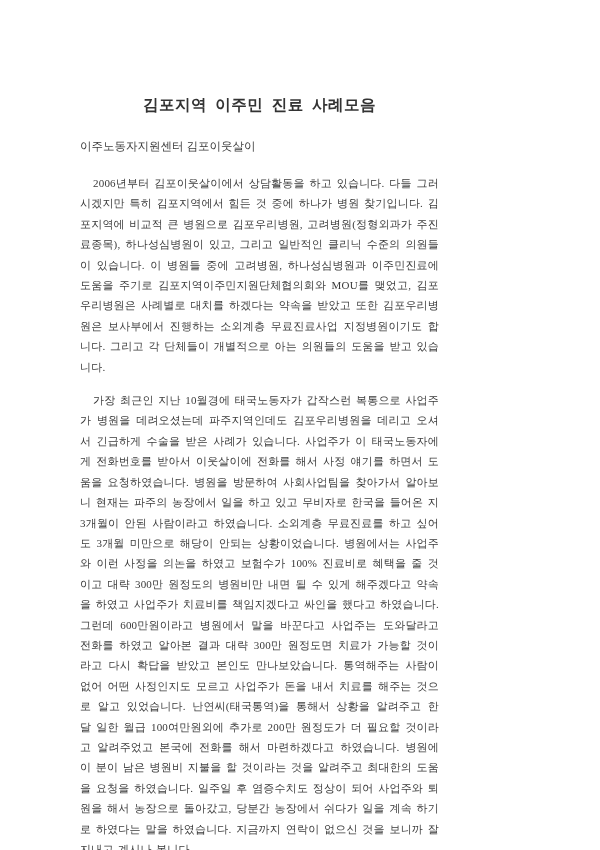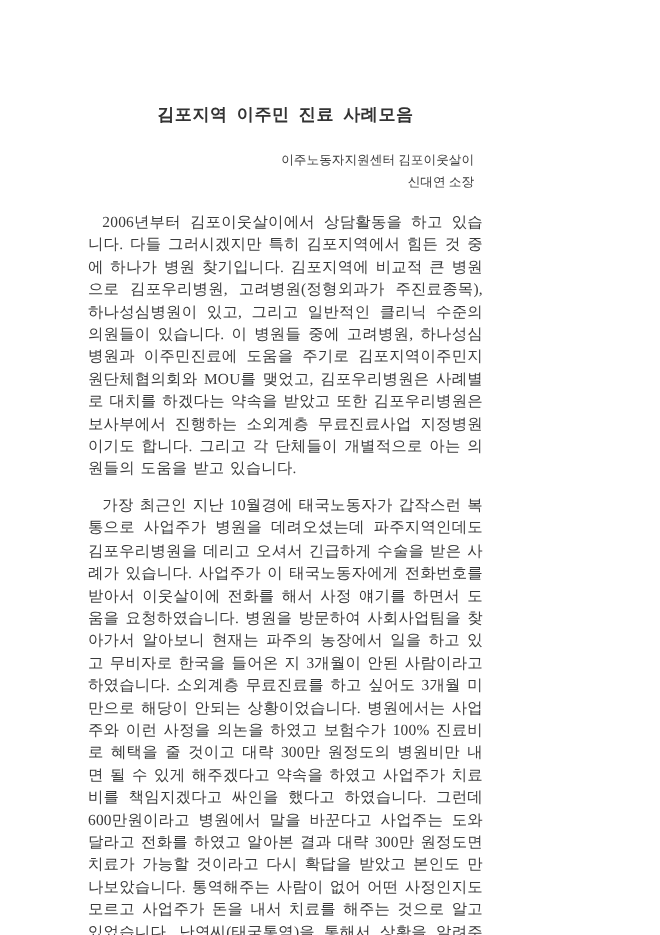--- a/index.html
+++ b/index.html
@@ -22,49 +22,48 @@
     font-size: 15.5px;
     font-weight: 700;
     text-align: center;
     letter-spacing: 0.5px;
     word-spacing: 4px;
     margin: 0 0 21px 0;
     line-height: 20px;
     color: #333333;
   }
   .byline {
-    text-align: right;
+    text-align: left;
     font-size: 11.5px;
     line-height: 20px;
     padding-right: 8px;
     margin: 0 0 17px 0;
   }
   .body-text p {
-    font-size: 14px;
+    font-size: 11px;
     line-height: 20.4px;
     text-align: justify;
     text-indent: 13px;
     margin: 0 0 13px 0;
     word-spacing: 1.5px;
     letter-spacing: 0.2px;
   }
   .body-text p:last-child {
     margin-bottom: 0;
   }
 </style>
 </head>
 <body>
 
 <div class="page">
 
   <h1 class="doc-title">김포지역 이주민 진료 사례모음</h1>
 
   <div class="byline">
     <div>이주노동자지원센터 김포이웃살이</div>
-    <div>신대연 소장</div>
   </div>
 
   <div class="body-text">
     <p>2006년부터 김포이웃살이에서 상담활동을 하고 있습니다.  다들 그러시겠지만 특히 김포지역에서 힘든 것 중에 하나가 병원 찾기입니다. 김포지역에 비교적 큰 병원으로 김포우리병원, 고려병원(정형외과가 주진료종목), 하나성심병원이 있고, 그리고 일반적인 클리닉 수준의 의원들이 있습니다. 이 병원들 중에 고려병원, 하나성심병원과 이주민진료에 도움을 주기로 김포지역이주민지원단체협의회와 MOU를 맺었고, 김포우리병원은 사례별로 대치를 하겠다는 약속을 받았고 또한 김포우리병원은 보사부에서 진행하는 소외계층 무료진료사업 지정병원이기도 합니다. 그리고 각 단체들이 개별적으로 아는 의원들의 도움을 받고 있습니다.</p>
     <p>가장 최근인 지난 10월경에 태국노동자가 갑작스런 복통으로 사업주가 병원을 데려오셨는데 파주지역인데도 김포우리병원을 데리고 오셔서 긴급하게 수술을 받은 사례가 있습니다. 사업주가 이 태국노동자에게 전화번호를 받아서 이웃살이에 전화를 해서 사정 얘기를 하면서 도움을 요청하였습니다. 병원을 방문하여 사회사업팀을 찾아가서 알아보니 현재는 파주의 농장에서 일을 하고 있고 무비자로 한국을 들어온 지 3개월이 안된 사람이라고 하였습니다. 소외계층 무료진료를 하고 싶어도 3개월 미만으로 해당이 안되는 상황이었습니다. 병원에서는 사업주와 이런 사정을 의논을 하였고 보험수가 100% 진료비로 혜택을 줄 것이고 대략 300만 원정도의 병원비만 내면 될 수 있게 해주겠다고 약속을 하였고 사업주가 치료비를 책임지겠다고 싸인을 했다고 하였습니다. 그런데 600만원이라고 병원에서 말을 바꾼다고 사업주는 도와달라고 전화를 하였고 알아본 결과 대략 300만 원정도면 치료가 가능할 것이라고 다시 확답을 받았고 본인도 만나보았습니다. 통역해주는 사람이 없어 어떤 사정인지도 모르고 사업주가 돈을 내서 치료를 해주는 것으로 알고 있었습니다. 난연씨(태국통역)을 통해서 상황을 알려주고 한 달 일한 월급 100여만원외에 추가로 200만 원정도가 더 필요할 것이라고 알려주었고 본국에 전화를 해서 마련하겠다고 하였습니다. 병원에 이 분이 남은 병원비 지불을 할 것이라는 것을 알려주고 최대한의 도움을 요청을 하였습니다. 일주일 후 염증수치도 정상이 되어 사업주와 퇴원을 해서 농장으로 돌아갔고, 당분간 농장에서 쉬다가 일을 계속 하기로 하였다는 말을 하였습니다. 지금까지 연락이 없으신 것을 보니까 잘 지내고 계시나 봅니다.</p>
     <p>연초에도 비슷한 사례로 김포우리병원에서 위천공으로 수술을 하고 입원을 한 태국</p>
   </div>
 
 </div>
 

